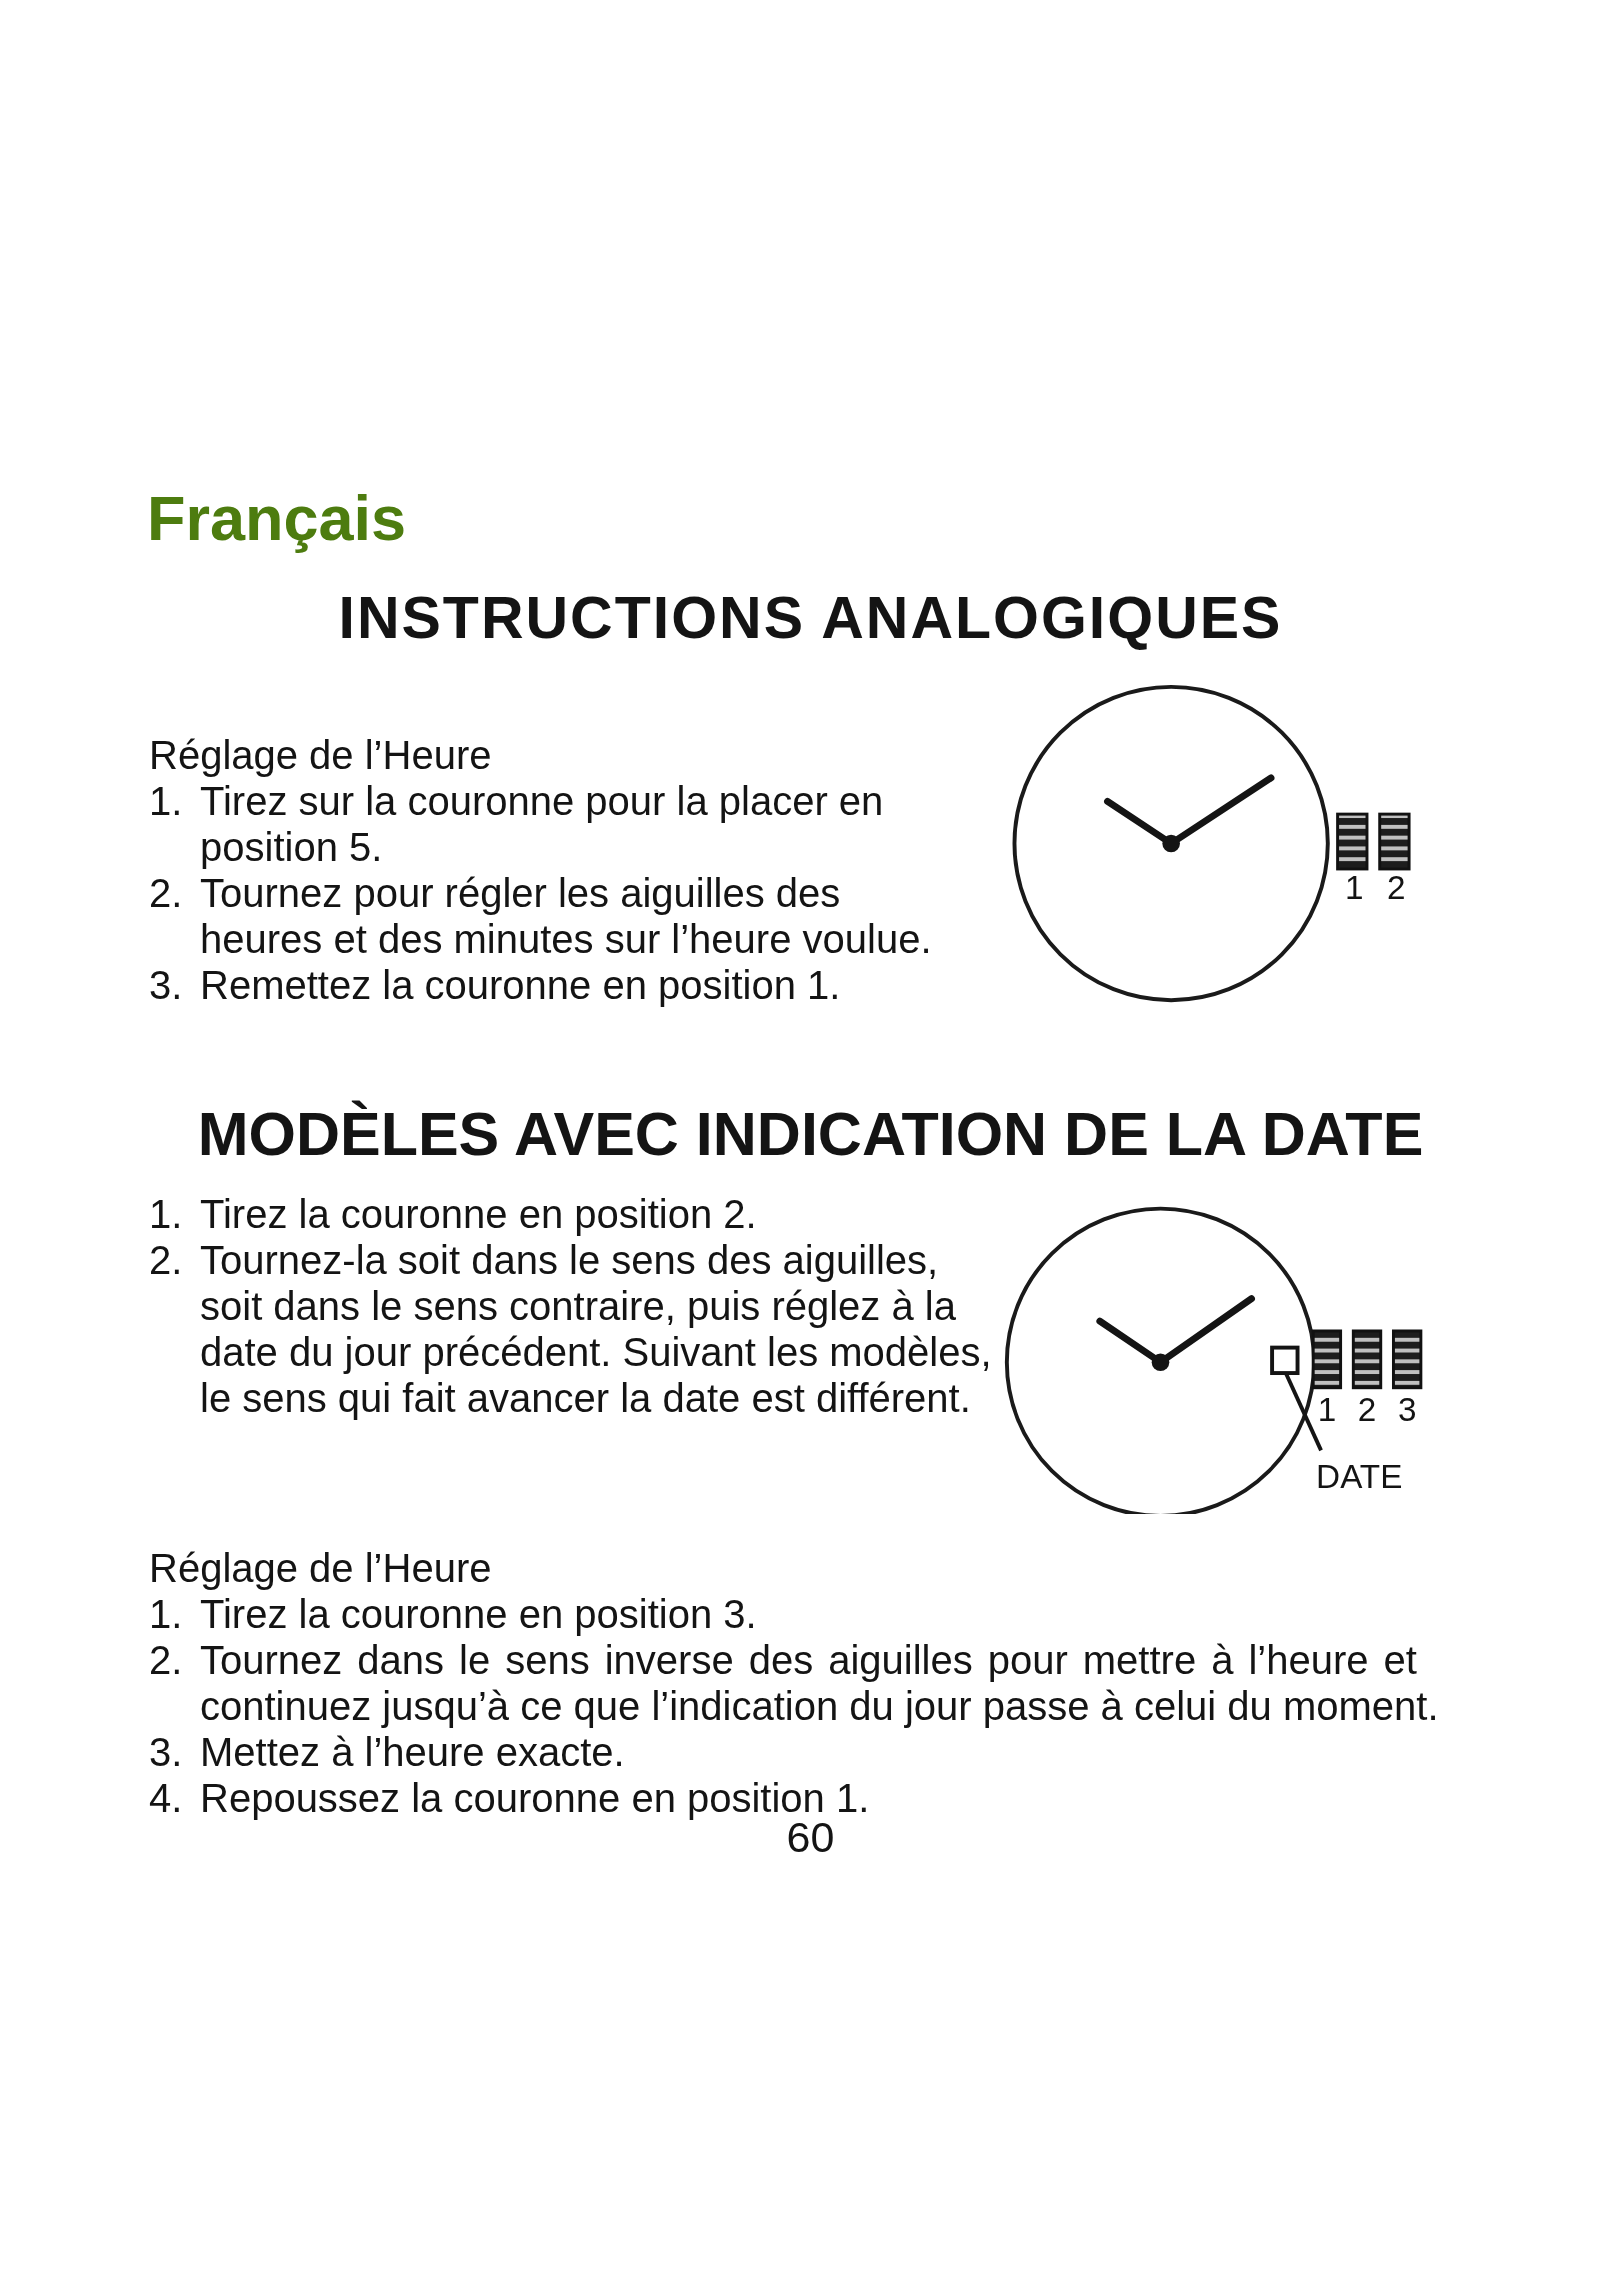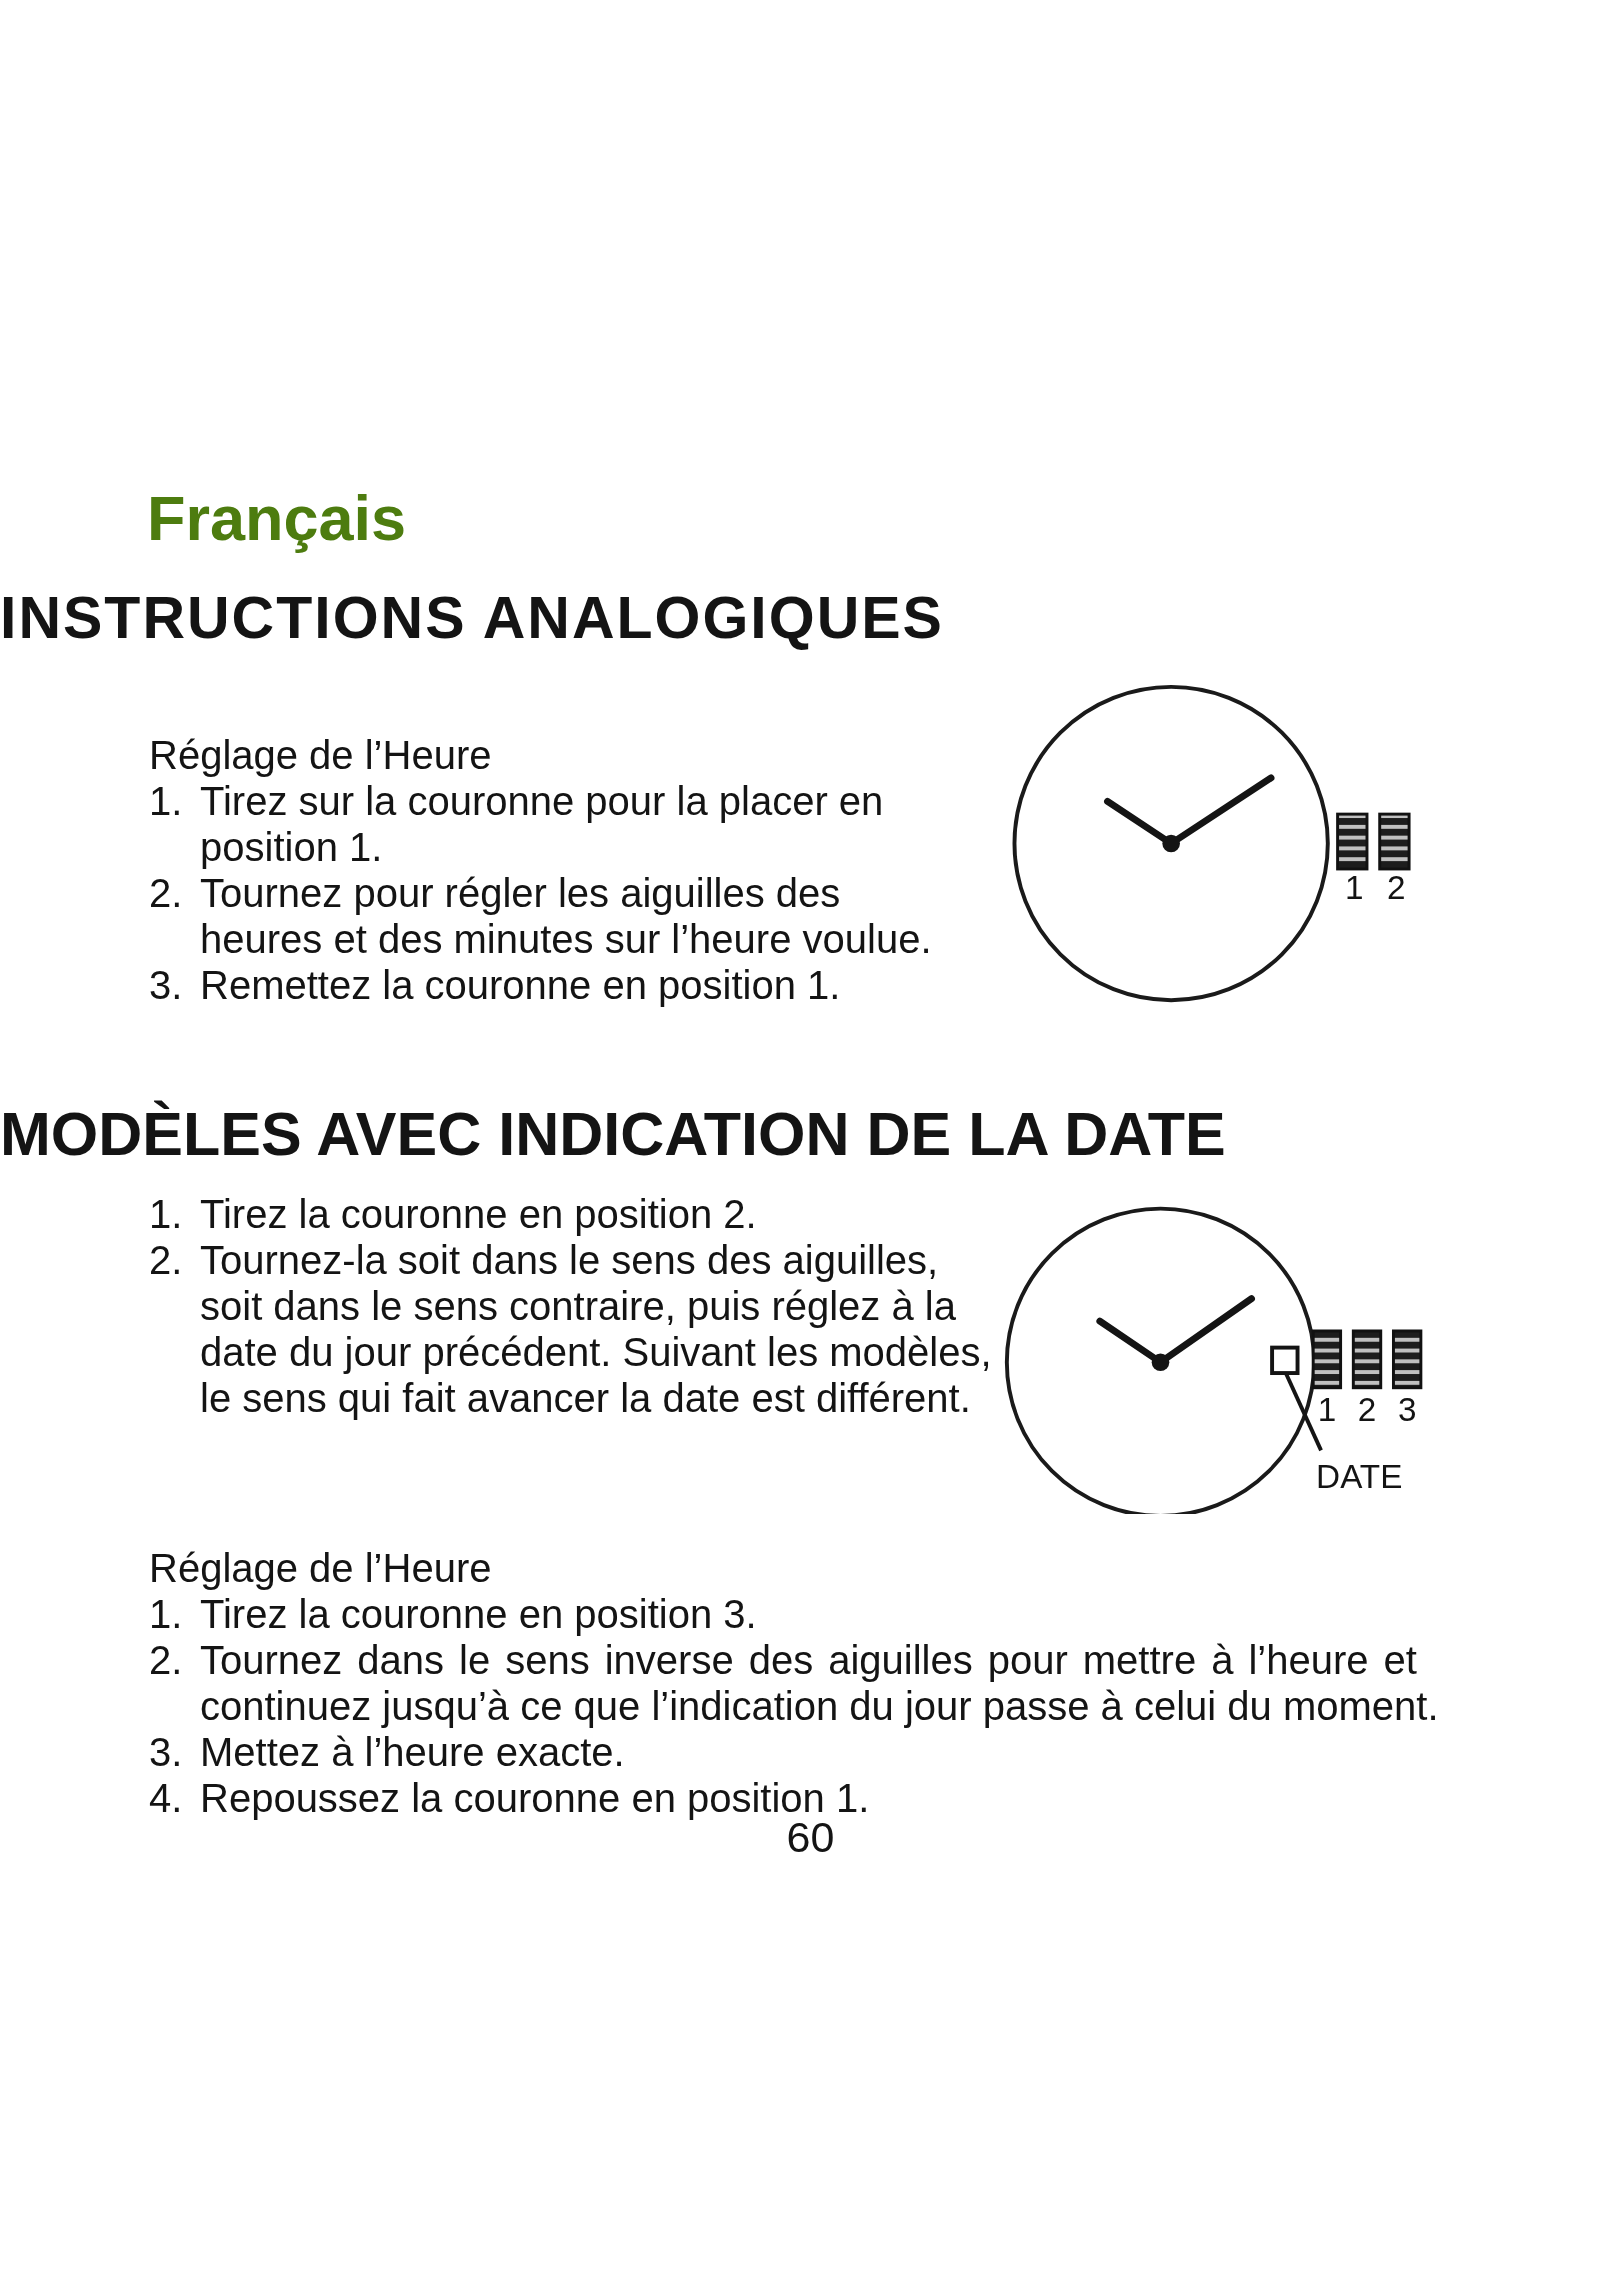--- a/index.html
+++ b/index.html
@@ -6,21 +6,21 @@
   body{
     width:1621px;height:2293px;position:relative;background:#ffffff;
     font-family:"Liberation Sans",sans-serif;color:#141414;
     overflow:hidden;
   }
   .abs{position:absolute;}
   .lang{
     left:147px;top:482px;font-size:63px;font-weight:bold;
     color:#4d7c0f;letter-spacing:0px;white-space:nowrap;
   }
-  .h-center{left:0;width:1621px;font-weight:bold;white-space:nowrap;}
+  .h-center{left:0;width:1621px;text-align:center;font-weight:bold;white-space:nowrap;}
   .h1{top:584px;font-size:59px;letter-spacing:2px;}
   .h2{top:1076px;font-size:61px;letter-spacing:0px;margin-top:23px;}
   .sec{font-size:40px;line-height:46px;}
   .subhead{font-weight:normal;white-space:nowrap;margin-top:34px;}
   .list-item{position:relative;padding-left:51px;}
   .item-num{position:absolute;left:0;top:0;}
   .line{white-space:nowrap;}
   .sec3 .wide .line:nth-of-type(1){word-spacing:3.9px;}
   .pagenum{left:0;width:1621px;top:1813px;text-align:center;font-size:43px;}
   svg text{font-family:"Liberation Sans",sans-serif;font-size:34px;fill:#141414;}
@@ -31,21 +31,21 @@
 
 <div class="abs lang">Français</div>
 
 <div class="abs h-center h1">INSTRUCTIONS ANALOGIQUES</div>
 
 <div class="abs sec" style="left:149px;top:698px;">
   <div class="subhead line">Réglage de l’Heure</div>
   <div class="list-item">
     <span class="item-num">1.</span>
     <div class="line">Tirez sur la couronne pour la placer en</div>
-    <div class="line">position 1.</div>
+    <div class="line">position 5.</div>
   </div>
   <div class="list-item">
     <span class="item-num">2.</span>
     <div class="line">Tournez pour régler les aiguilles des</div>
     <div class="line">heures et des minutes sur l’heure voulue.</div>
   </div>
   <div class="list-item">
     <span class="item-num">3.</span>
     <div class="line">Remettez la couronne en position 1.</div>
   </div>

